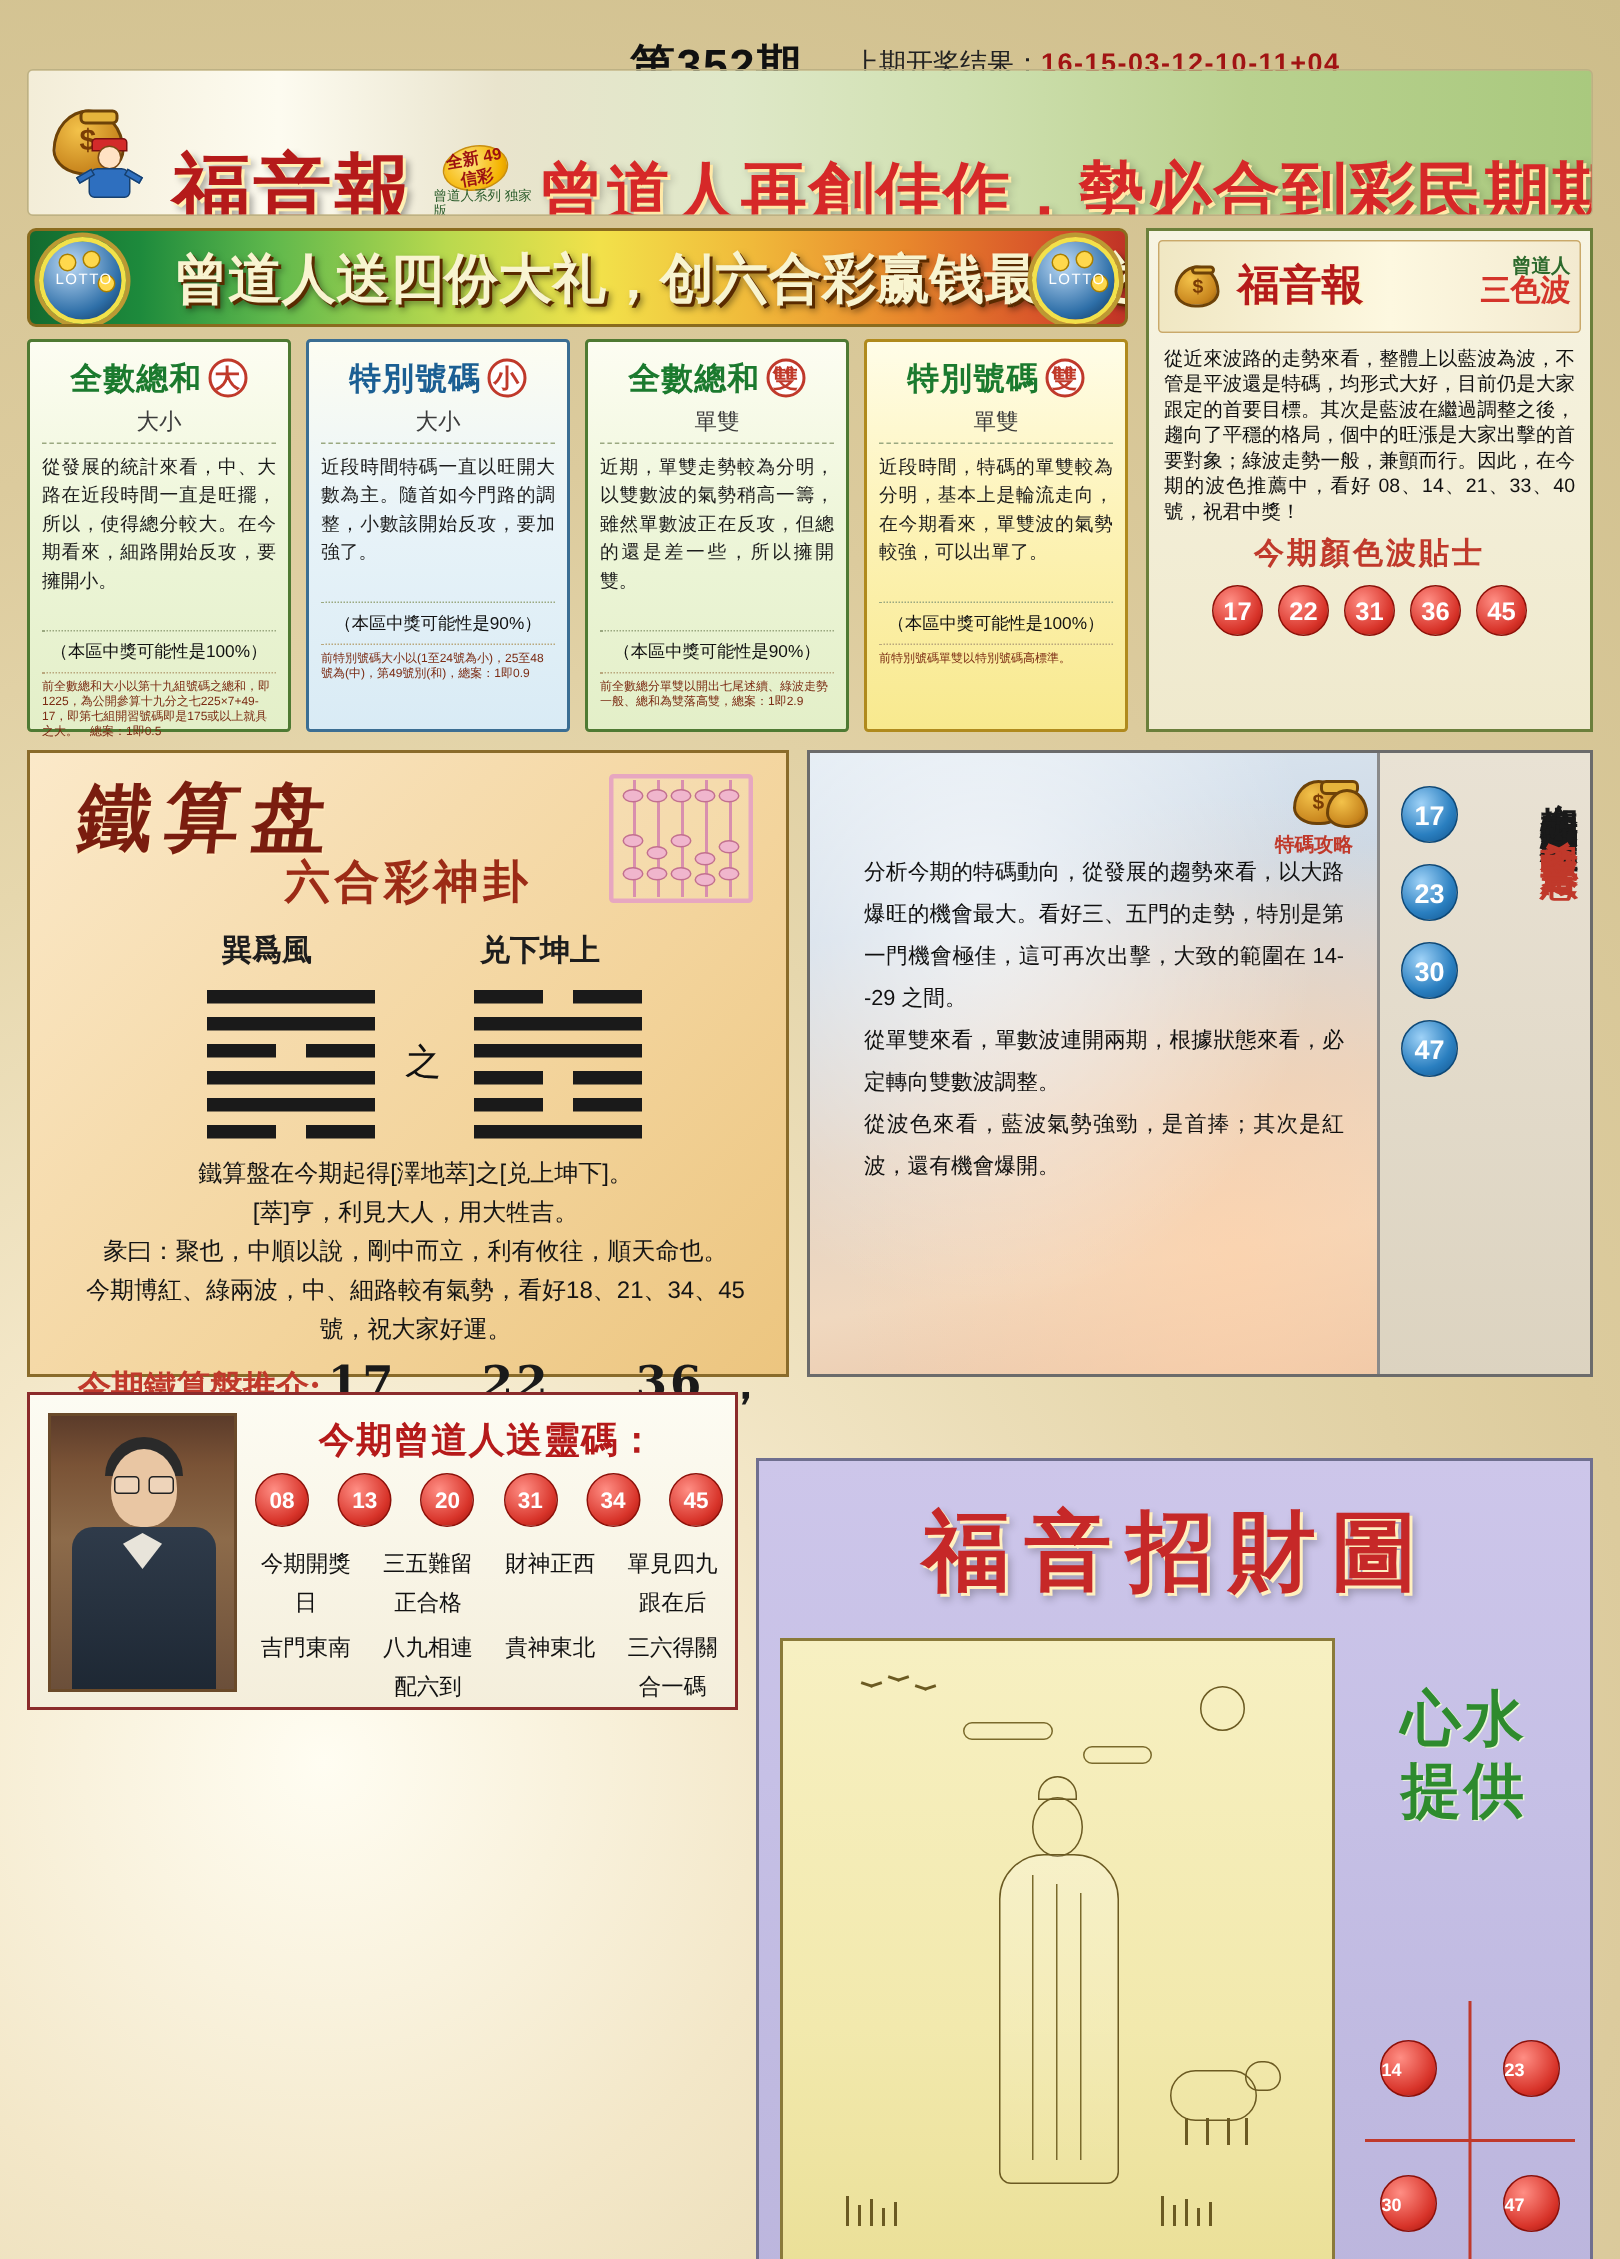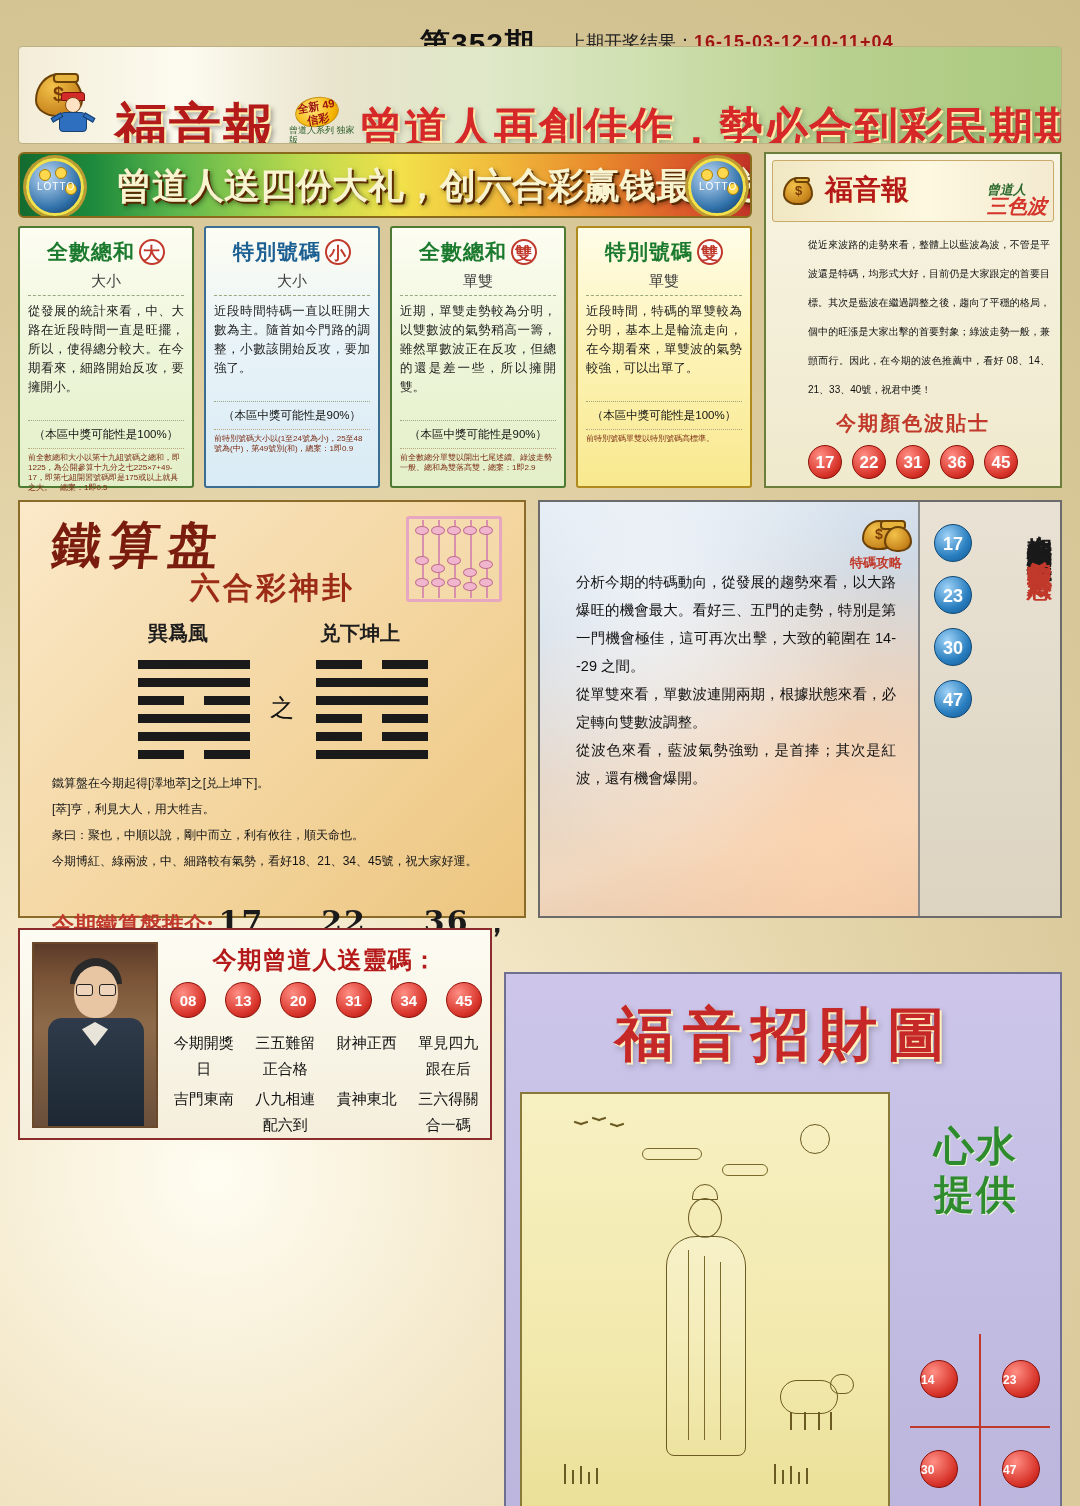--- a/index.html
+++ b/index.html
@@ -193,26 +193,26 @@
   .wavebox-head .mini-bag { position:absolute; left:8px; top:12px; width:38px; height:36px;}
   .wavebox-head .mini-bag .bag { width:30px; height:28px; left:2px; top:4px;}
   .wavebox-head .mini-bag .bag:after { font-size:13px; left:10px; top:4px;}
   .wavebox-head .mini-bag .bag-tie { width:16px; height:6px; left:9px;}
   .wb-title {
     position:absolute; left:52px; top:10px;
     font-family:"DejaVu Serif", serif; font-size:28px; font-weight:bold; color:#b51a1a;
     text-shadow:1px 1px 0 #fff1bd;
   }
   .wb-right {
-    position:absolute; right:6px; top:21px; text-align:left; line-height:16px;font-style:italic;
+    position:absolute; right:6px; top:8px; text-align:right; line-height:16px;
   }
   .wb-right .l1 { font-size:13px; color:#2d6a2d; font-weight:bold;}
   .wb-right .l2 { font-size:20px; color:#d4342a; font-weight:bold; font-family:"DejaVu Serif", serif;}
   .wave-text {
-    font-size: 10px; line-height: 29px; color:#101010; padding:8px 4px 0; text-align: justify; margin-left: 32px;
+    font-size: 13px; line-height: 17px; color:#101010; padding:8px 4px 0; text-align: justify;
   }
   .wave-tip-title {
     text-align:center; color:#c0392b; font-weight:bold; font-size:20px;
     font-family:"DejaVu Serif", serif; margin-top:6px; letter-spacing:2px;
   }
   .balls-row { display:flex; justify-content:center; gap:10px; margin-top:8px;}
   .ball-r {
     width:34px; height:34px; border-radius:50%;
     background: radial-gradient(circle at 35% 30%, #ff8e84, #d8342a 65%, #9c1109 100%);
     color:#fff; font-size:17px; font-weight:bold; text-align:center; line-height:34px;
@@ -255,21 +255,21 @@
   .hexagram .line.solid { background:#1a1a1a; }
   .hexagram .line.broken:before,
   .hexagram .line.broken:after { content:""; position:absolute; top:0; height:9px; width:46px; background:#1a1a1a;}
   .hexagram .line.broken:before { left:0; }
   .hexagram .line.broken:after { right:0; }
   .hex-zhi {
     position:absolute; left:250px; top:190px; font-family:"DejaVu Serif", serif; font-size:24px; color:#111;
   }
   .div-text {
     position:absolute; left:32px; top:268px; width:450px;
-    font-size:12px; line-height:26px; color:#141414;
+    font-size:16px; line-height:26px; color:#141414;text-align:center;
   }
   .div-final {
     position:absolute; left:32px; top:400px;
   }
   .div-final-label {
     font-family:"DejaVu Serif", serif; font-size:22px; font-weight:bold; color:#c0392b;
   }
   .div-final-nums {
     font-family:"DejaVu Serif", serif; font-size:30px; font-weight:bold; color:#1a1a1a; letter-spacing:2px;
   }

